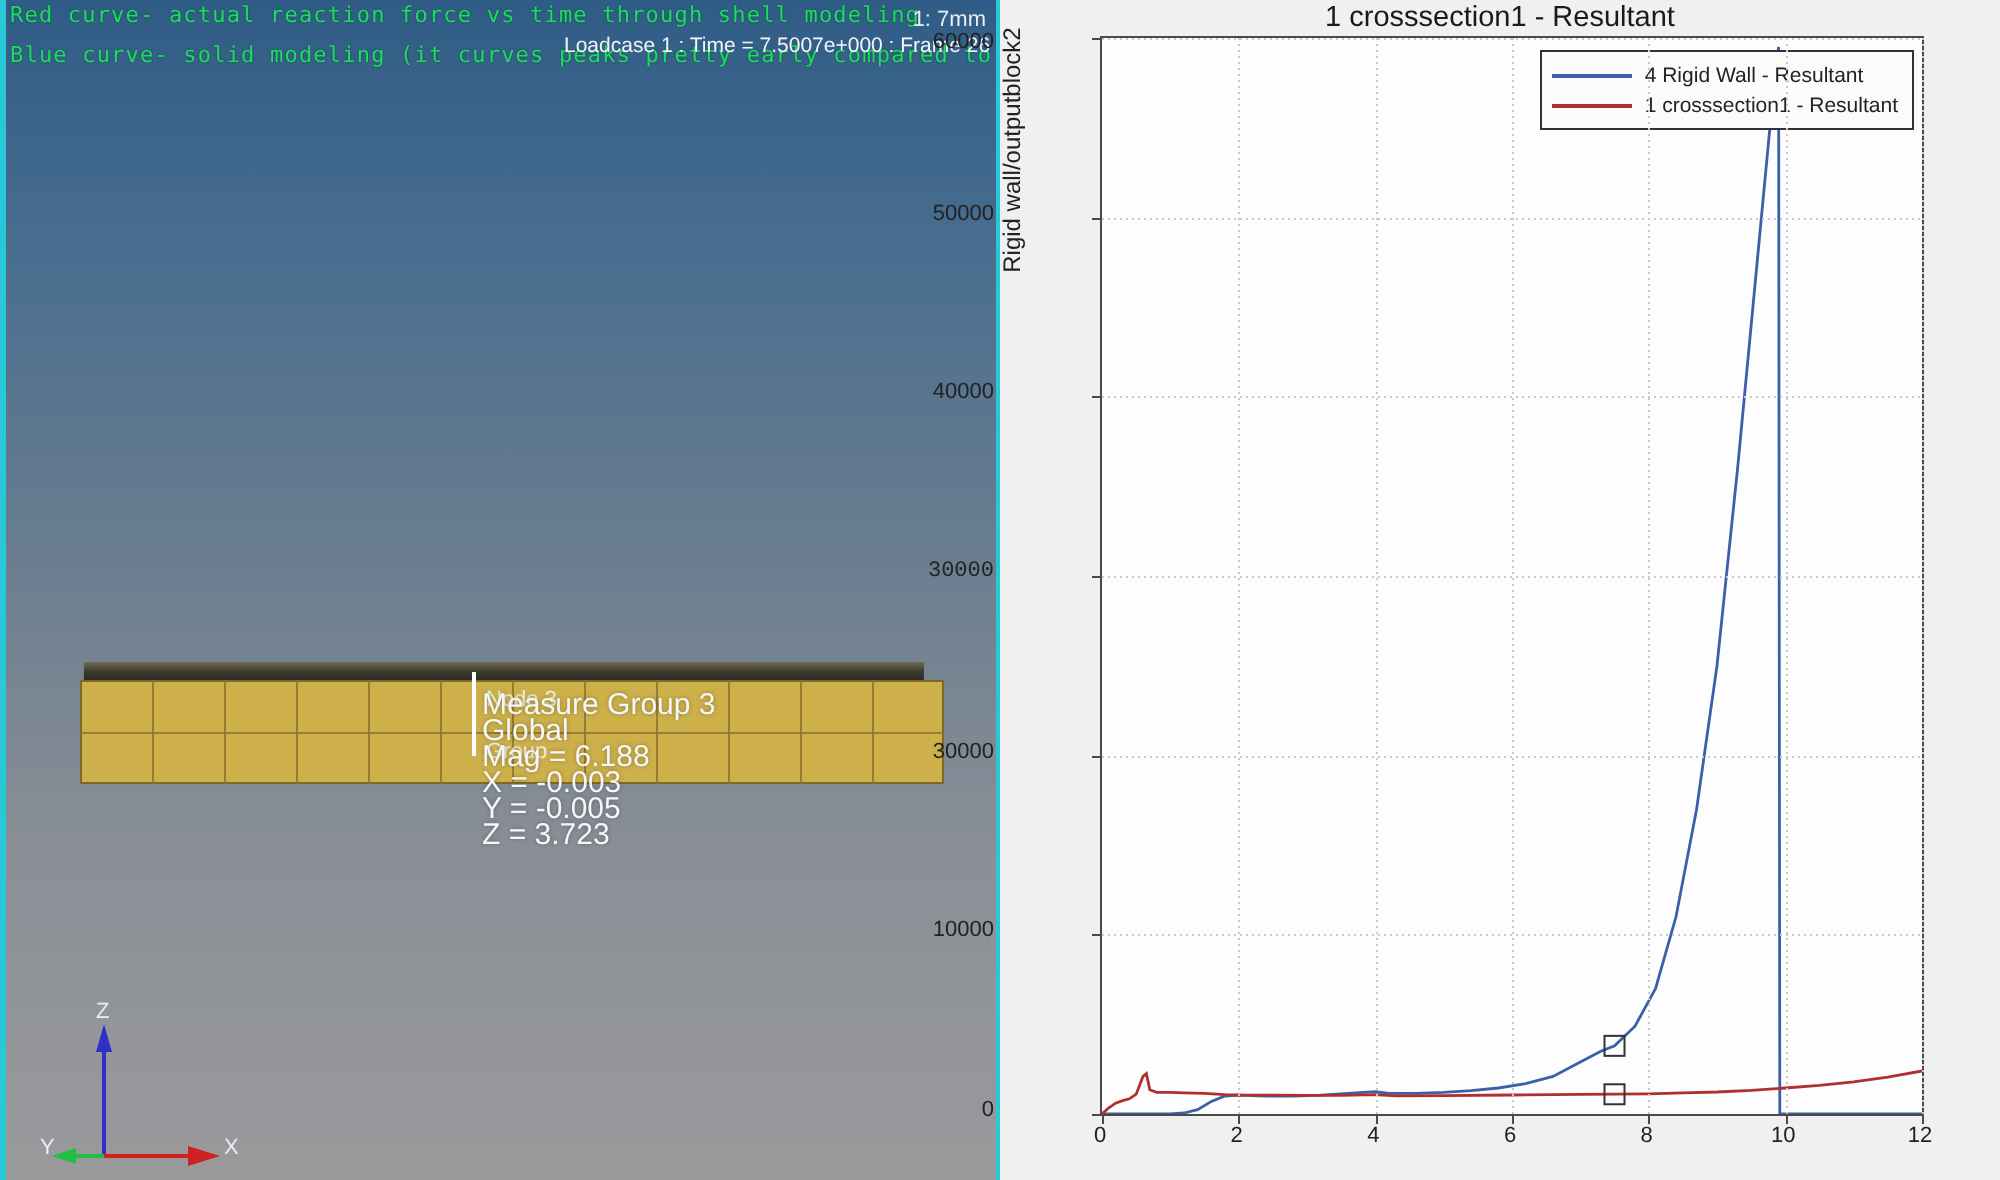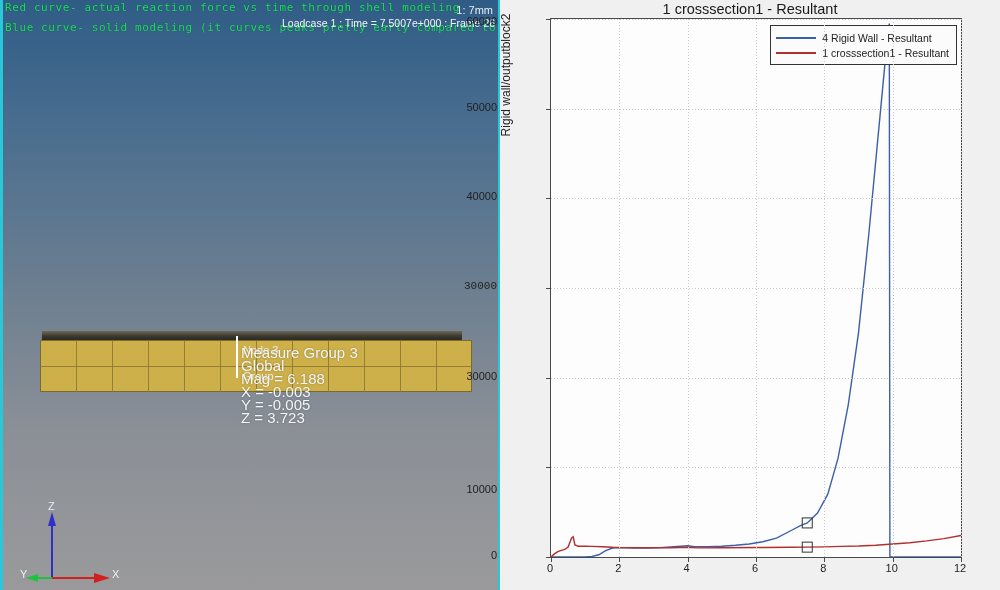--- a/index.html
+++ b/index.html
@@ -173,20 +173,20 @@
         <div class="ytickmark" style="top: 0px;"></div>
       </div>
   <div class="xtick" style="left: 35px;">0</div>
       <div class="xtick" style="left: 103.333px;">2</div>
       <div class="xtick" style="left: 171.667px;">4</div>
       <div class="xtick" style="left: 240px;">6</div>
       <div class="xtick" style="left: 308.333px;">8</div>
       <div class="xtick" style="left: 376.667px;">10</div>
       <div class="xtick" style="left: 445px;">12</div>
       <div class="ytick" style="top: 549px;">0</div>
-      <div class="ytick" style="top: 459.333px; margin-top: 24px;">10000</div>
+      <div class="ytick" style="top: 459.333px;">10000</div>
       <div class="ytick" style="top: 369.667px;">30000</div>
       <div class="ytick" style="top: 280px; font-family: Liberation Mono, monospace;">30000</div>
       <div class="ytick" style="top: 190.333px;">40000</div>
       <div class="ytick" style="top: 100.667px;">50000</div>
       <div class="ytick" style="top: 15px;">60000</div>
     </div>
 </div>
 
 </body></html>

